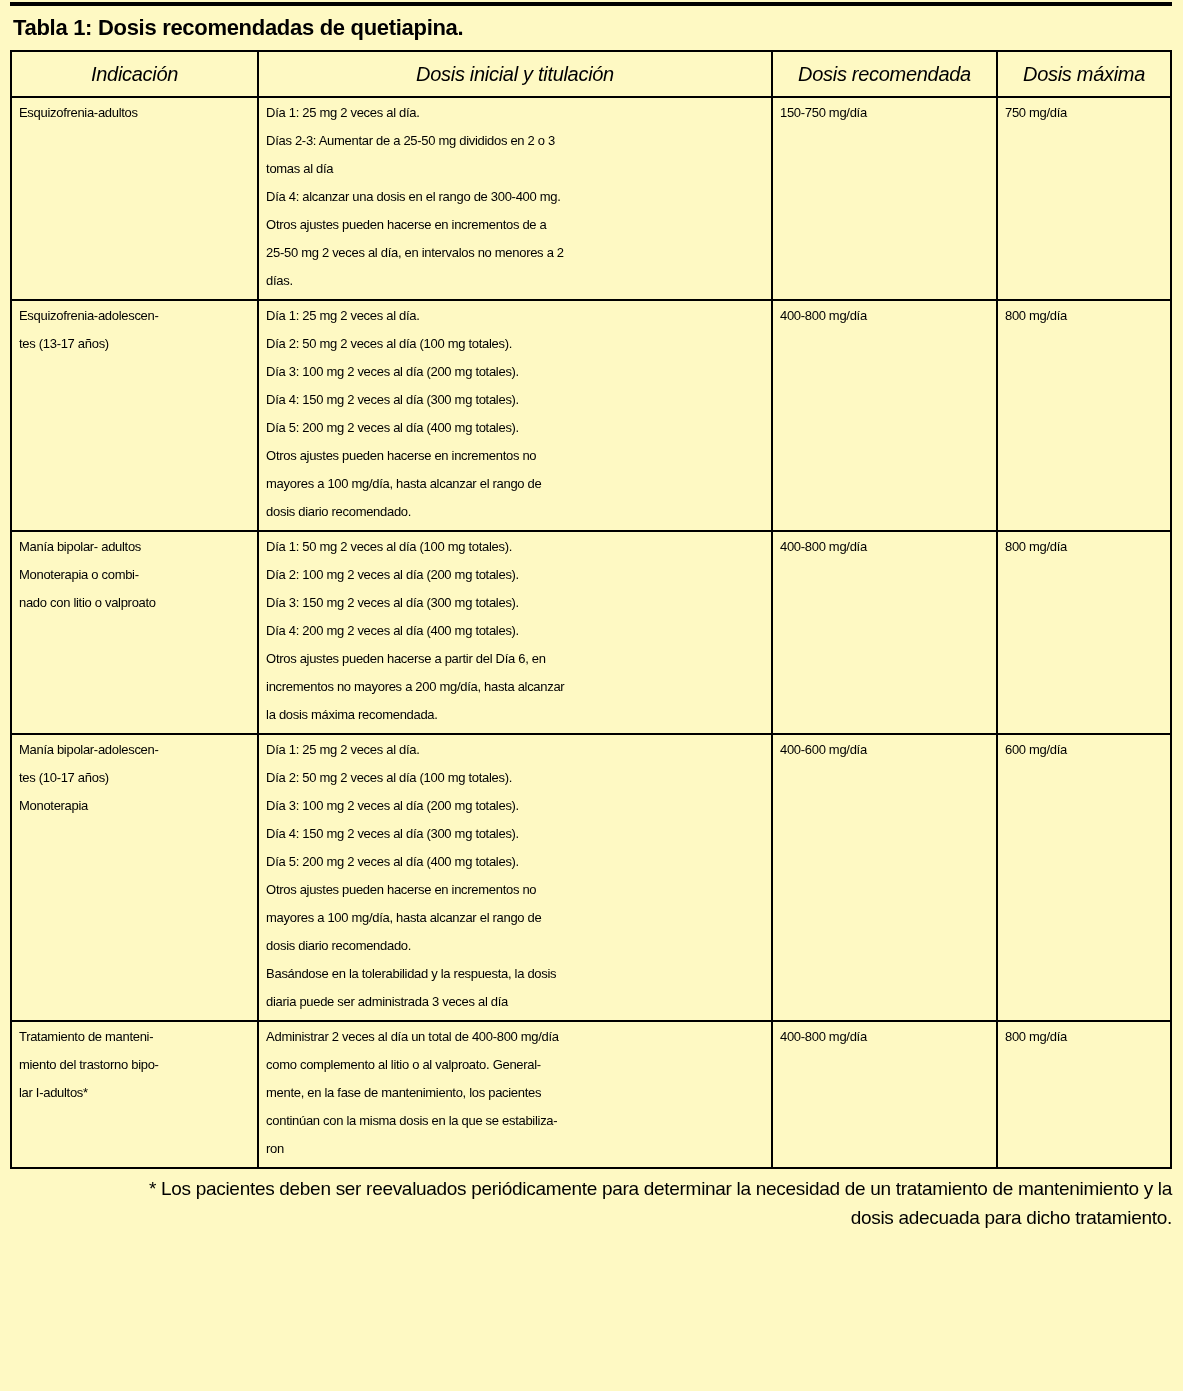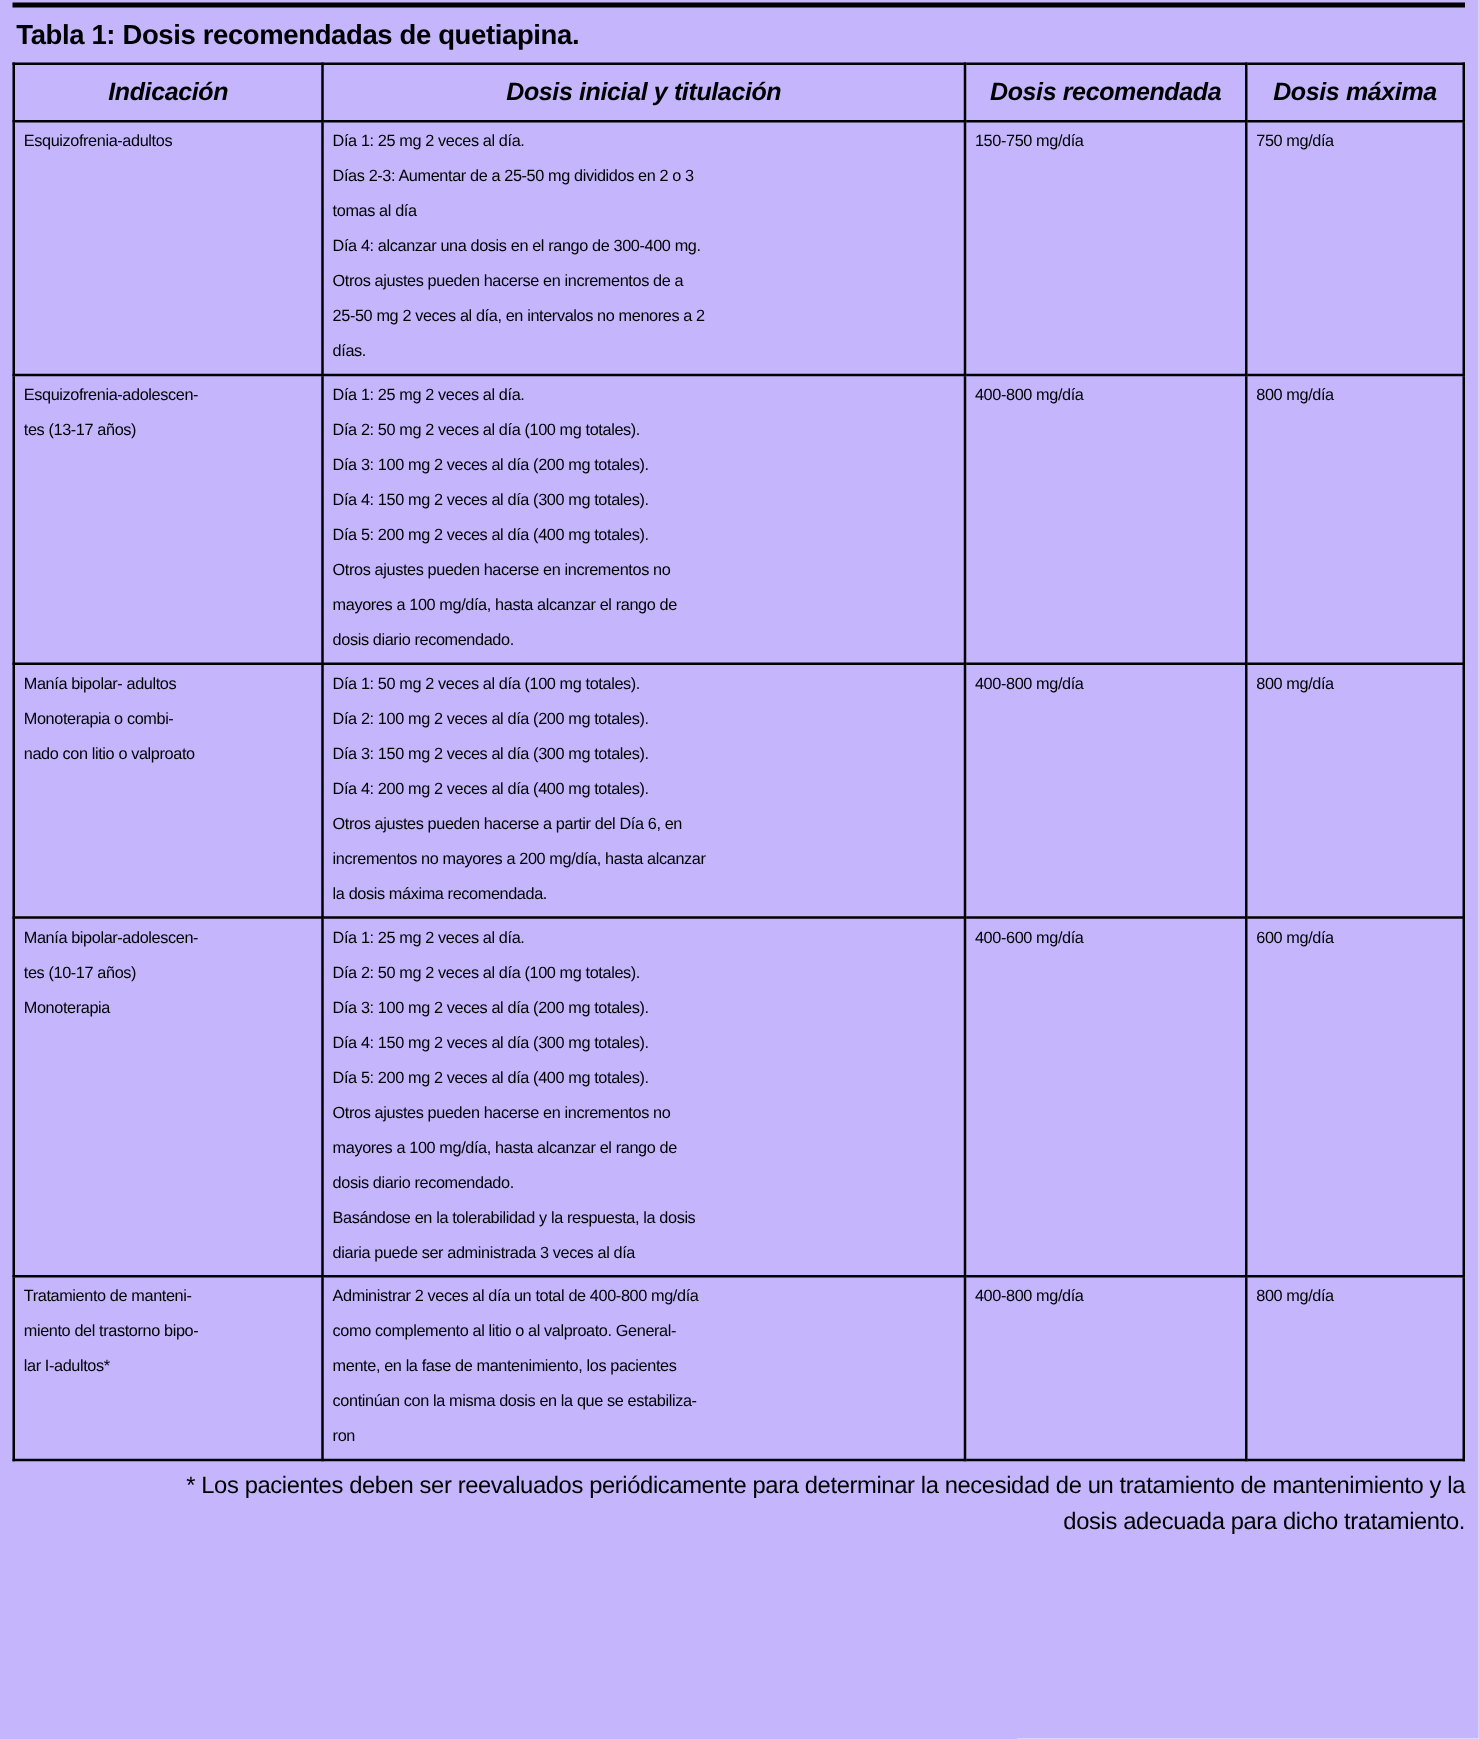--- a/index.html
+++ b/index.html
@@ -1,21 +1,21 @@
 <!DOCTYPE html>
 <html><head>
 <meta charset="utf-8">
 <style>
   * { margin: 0; padding: 0; box-sizing: border-box; }
   html, body { background: #ffffff; }
   .page {
     position: relative;
     width: 1183px;
     min-height: 1391px;
-    background: #c4b5fd;
+    background: #fef9c3;
     color: #000000;
     font-family: "Liberation Sans", sans-serif;
     padding: 2px 11px 0 10px;
   }
   .top-rule {
     height: 4px;
     background: #000000;
   }
   .doc-title {
     font-size: 22px;
@@ -30,21 +30,21 @@
   }
   .dose-table th, .dose-table td {
     border: 2px solid #000000;
     font-size: 13px;
     letter-spacing: -0.3px;
     color: #000000;
   }
   .dose-table th {
     height: 46px;
     font-style: italic;
-    font-weight: bold;
+    font-weight: normal;
     text-align: center;
     vertical-align: middle;
     font-size: 20px;
   }
   .dose-table td {
     vertical-align: top;
     text-align: left;
     padding: 1px 7px 4px 7px;
     line-height: 28px;
     white-space: pre-line;

